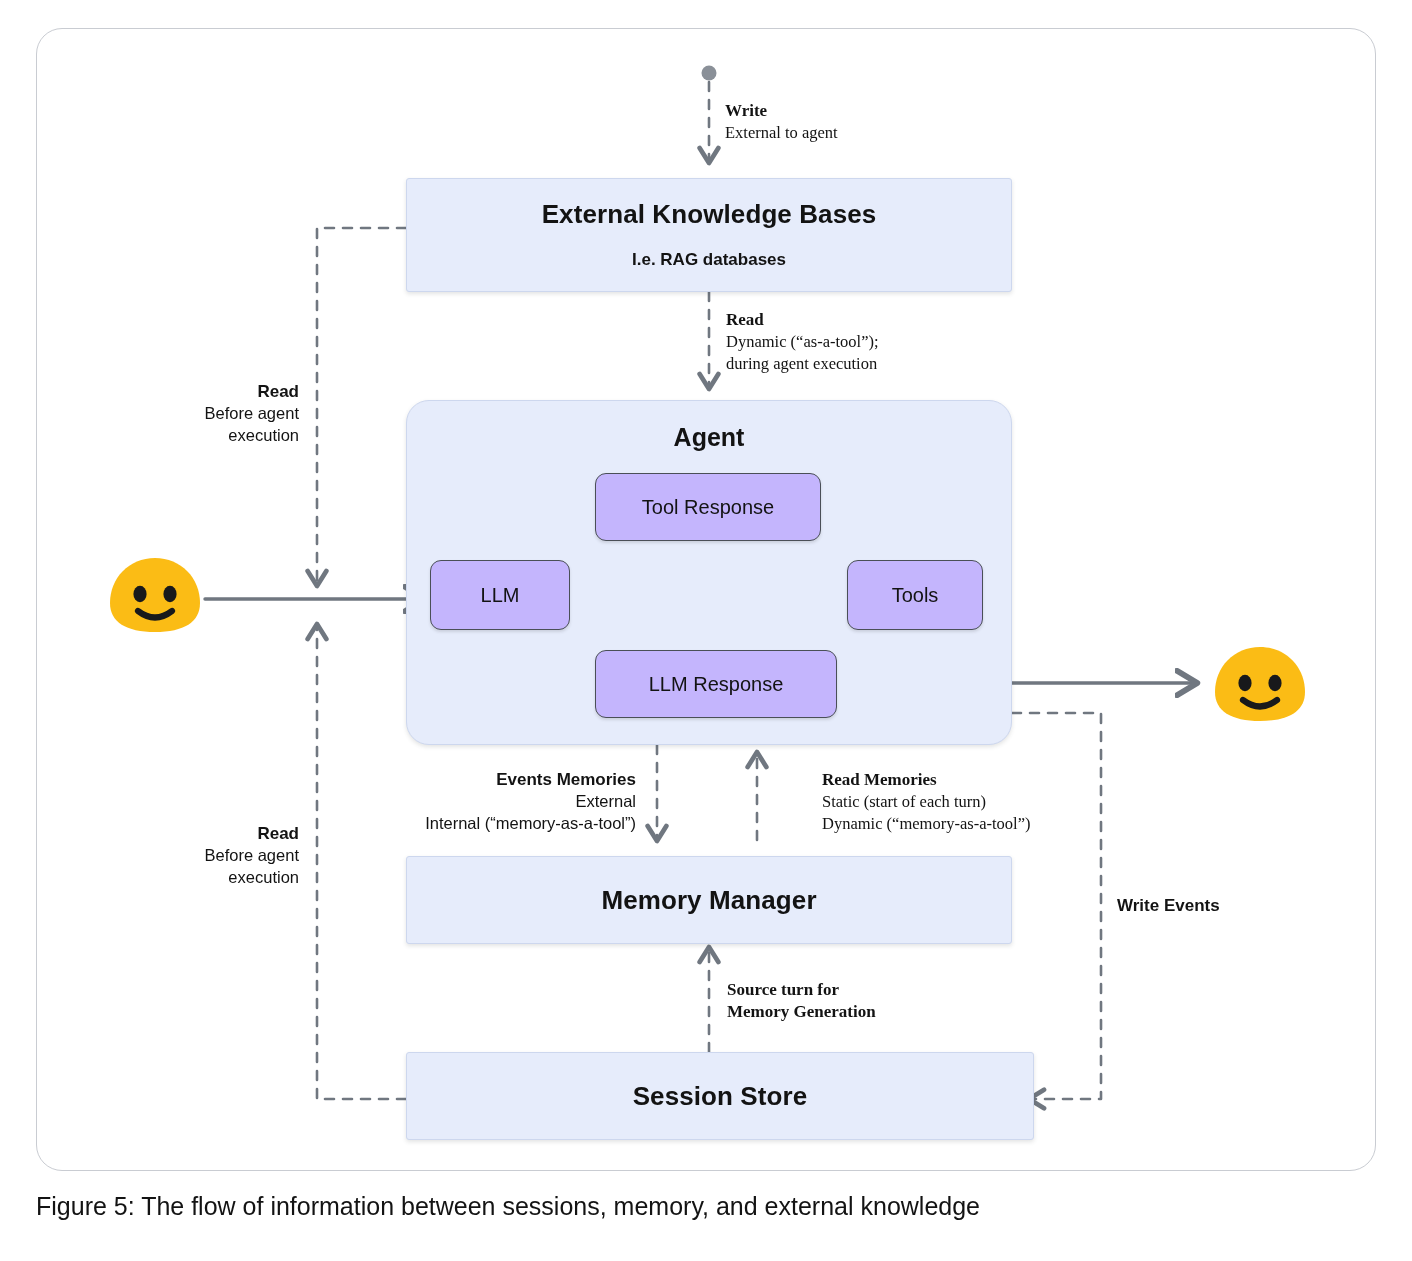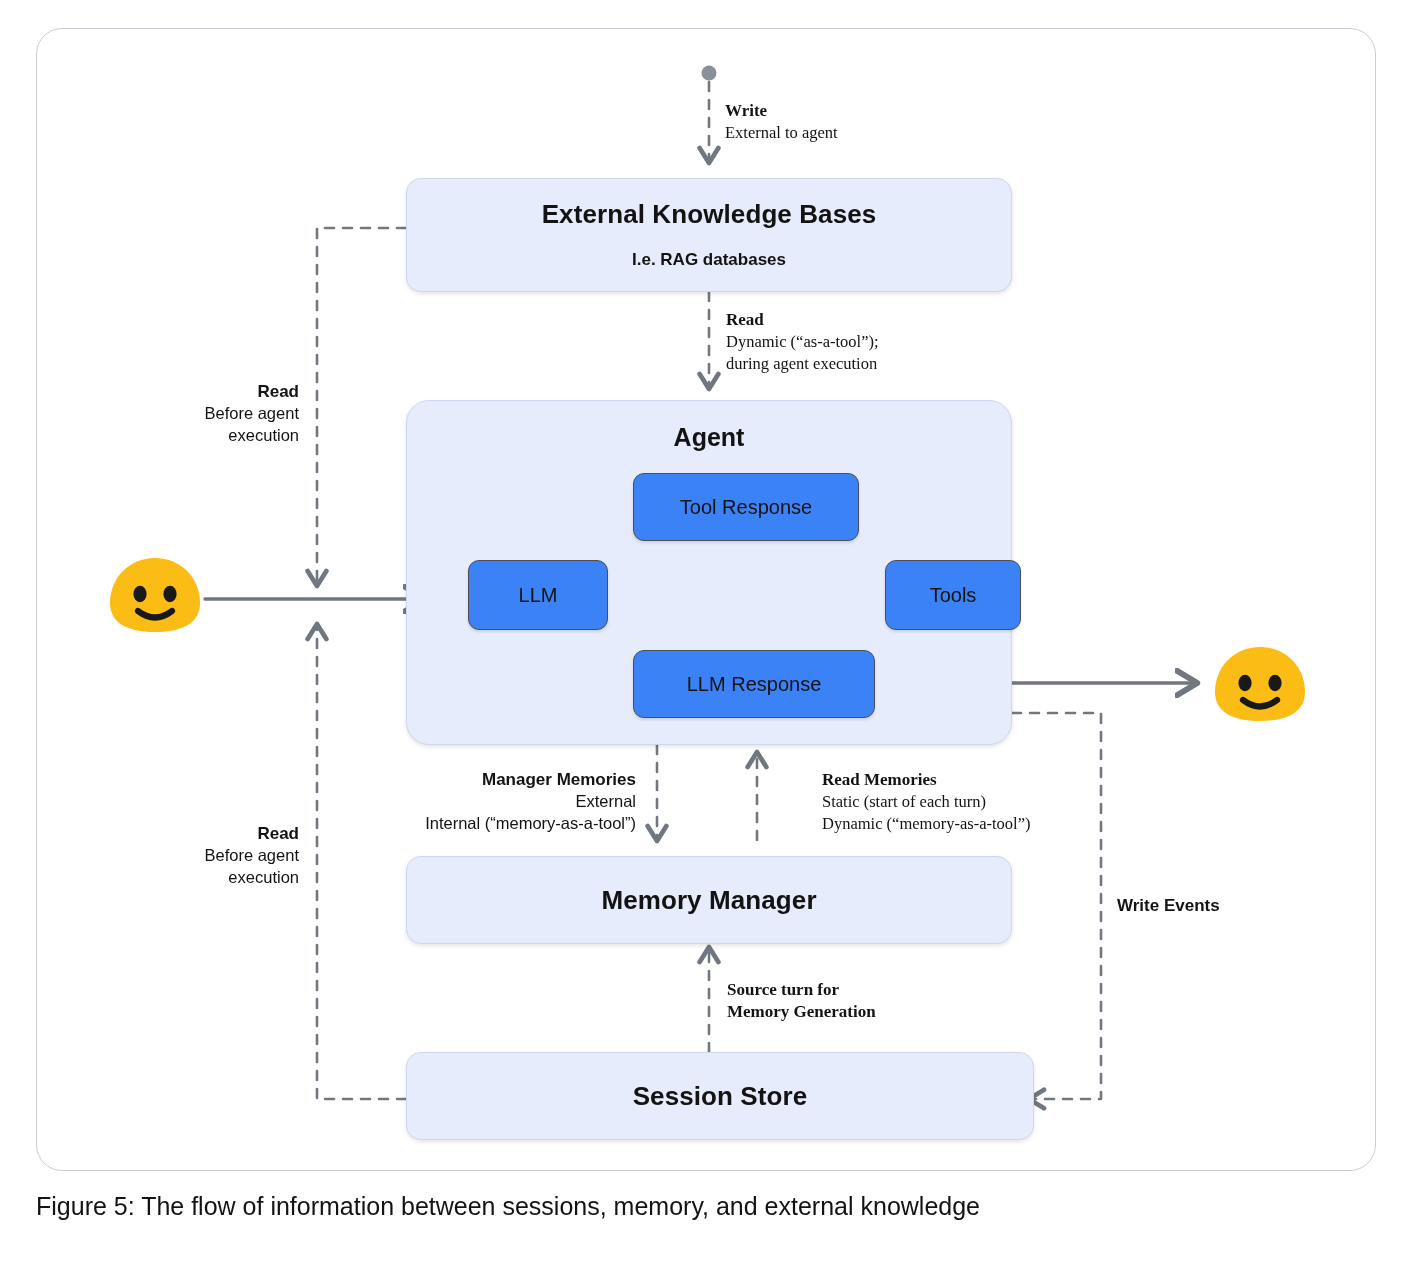--- a/index.html
+++ b/index.html
@@ -23,21 +23,21 @@
   }
 
   
   .edges{position:absolute;left:0;top:0;width:1412px;height:1261px;pointer-events:none;}
 
   
   .blk{
     position:absolute;
     background:#e6ecfb;
     border:1px solid #cdd7ee;
-    border-radius:15px;
+    border-radius:3px;
     box-shadow:0 2px 4px rgba(60,64,67,.14);
     box-sizing:border-box;
     display:flex;flex-direction:column;
     align-items:center;justify-content:center;gap:12px;
   }
   .blk .t1{font-size:26px;font-weight:700;letter-spacing:.1px;color:#131313;line-height:1.1;}
   .blk .t2{font-size:17px;font-weight:600;color:#131313;margin-top:9px;}
 
   
   .agent{
@@ -49,27 +49,27 @@
     box-sizing:border-box;
   }
   .agent .atitle{
     position:absolute;left:0;right:0;top:22px;text-align:center;
     font-size:25px;font-weight:700;color:#131313;
   }
 
   
   .node{
     position:absolute;
-    background:#3b82f6;
+    background:#c4b5fd;
     border:1.6px solid #4a4f57;
     border-radius:11px;
     box-shadow:0 2px 3px rgba(60,64,67,.16);
     box-sizing:border-box;
     display:flex;align-items:center;justify-content:center;
-    font-size:20px;font-weight:400;color:#131313;margin-left:38px;
+    font-size:20px;font-weight:400;color:#131313;
   }
 
   
   .lbl{position:absolute;line-height:1.30;color:#131313;}
   .lbl .b{font-weight:700;font-size:17px;display:block;}
   .lbl .s{font-weight:400;font-size:16.5px;display:block;}
   .lbl.right{text-align:right;}
   .lbl.left{text-align:left;font-family:Liberation Serif, serif;}
   .lbl.solo{font-weight:700;font-size:17px;}
 
@@ -199,21 +199,21 @@
     <span class="s">execution</span>
   </div>
 
   <div class="lbl right" style="left:156px;top:823px;width:143px;">
     <span class="b">Read</span>
     <span class="s">Before agent</span>
     <span class="s">execution</span>
   </div>
 
   <div class="lbl right" style="left:404px;top:769px;width:232px;">
-    <span class="b">Manager Memories</span>
+    <span class="b">Events Memories</span>
     <span class="s">External</span>
     <span class="s">Internal (“memory-as-a-tool”)</span>
   </div>
 
   <div class="lbl left" style="left:783px;top:769px;width:260px;margin-left:39px;">
     <span class="b">Read Memories</span>
     <span class="s">Static (start of each turn)</span>
     <span class="s">Dynamic (“memory-as-a-tool”)</span>
   </div>
 

